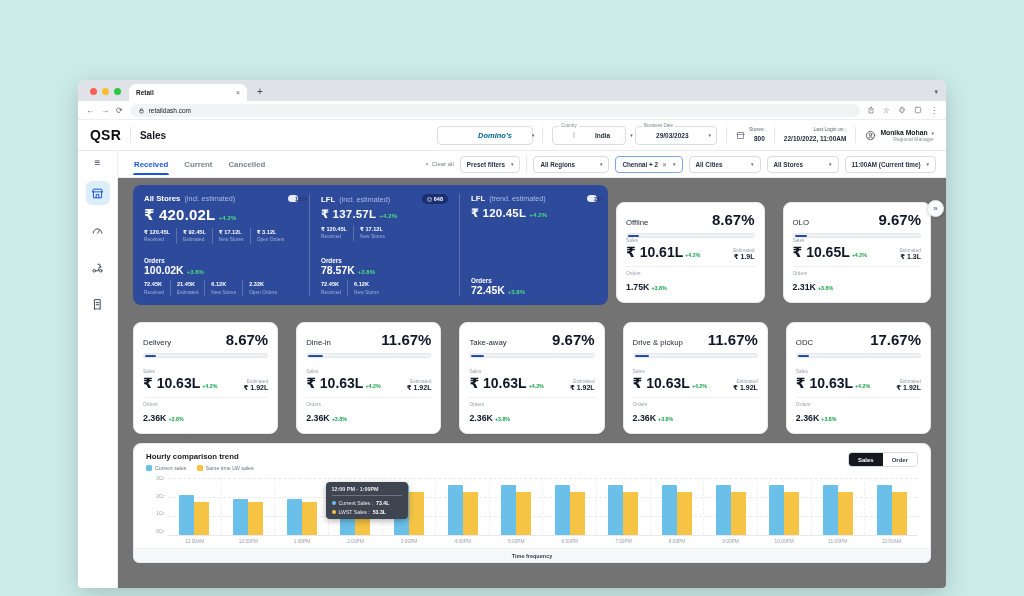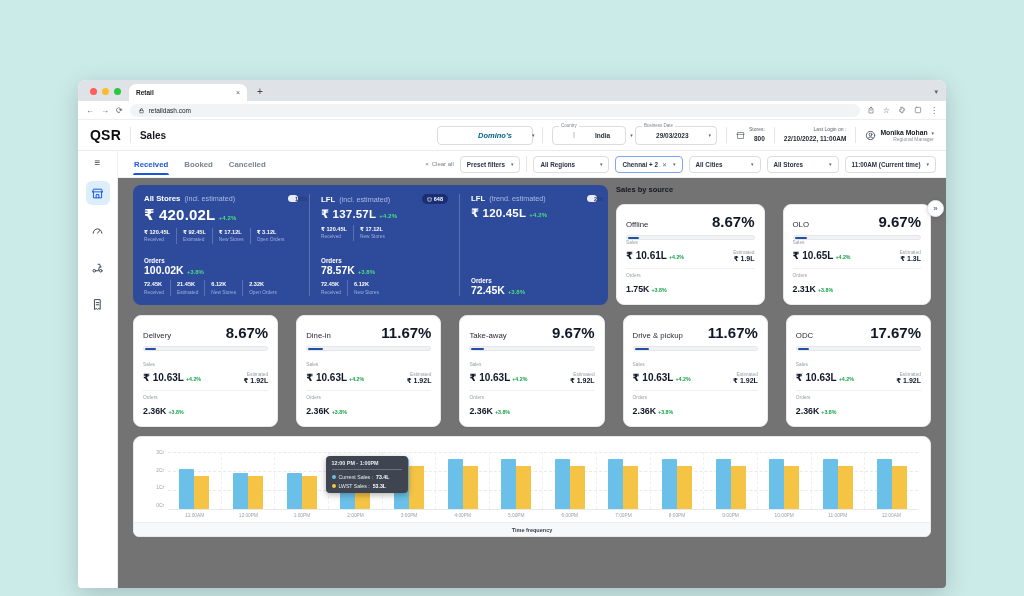--- a/index.html
+++ b/index.html
@@ -90,31 +90,31 @@
   .bk-row { display:flex; margin-top:4px; }
   .bk-item { padding-right:6px; margin-right:6px; border-right:1px solid rgba(255,255,255,.22); line-height:1.5; }
   .bk-item:last-child { border-right:none; }
   .bk-val { font-size:5.6px; font-weight:bold; color:#fff; }
   .bk-lab { font-size:4.8px; color:#9fb0dd; }
   .hero-orders-label { font-size:6.3px; font-weight:bold; margin-top:auto; }
   .hero-orders-value { font-size:10.5px; font-weight:bold; }
   
   .src-col { flex:1; min-width:0; }
   .sec-heading { font-size:7.5px; font-weight:bold; color:#16181d; }
-  .card-row { display:flex; gap:18px; margin-top:10px; }
+  .card-row { display:flex; gap:18px; margin-top:17px; }
   .kcard { background:#fff; border:1px solid #e7e9ec; border-radius:8px; padding:8px 9px; flex:1;
            box-shadow:0 1px 2px rgba(16,24,40,.04); display:flex; flex-direction:column; }
   .kcard .top { display:flex; align-items:baseline; }
   .ktitle { font-size:7.8px; color:#1f2430; }
   .kpct { margin-left:auto; font-size:15px; font-weight:bold; color:#101828; }
   .pbar { margin-top:5px; height:5px; border-radius:3px; background:#f1f2f4; border:1px solid #e4e6ea; position:relative; }
   .pfill { position:absolute; left:1px; top:0.5px; bottom:0.5px; border-radius:3px; background:#2450a4; min-width:7px; }
   .krow { display:flex; align-items:flex-end; margin-top:auto; }
   .klab { font-size:4.8px; color:#98a0ab; }
-  .kval { font-size:10px; font-weight:bold; color:#101828; }
+  .kval { font-size:14px; font-weight:bold; color:#101828; }
   .kest { margin-left:auto; text-align:right; }
   .kest .kval { font-size:7px; }
   .kdivider { border-top:1px solid #eef0f2; margin:5px 0 4px; }
   .kcard .orders .kval { font-size:8.8px; }
   .kdelta { font-size:5.3px; font-weight:bold; color:#16a34a; margin-left:2px; }
   .channel-row .kcard { height:112px; }
   .src-cards .kcard { height:101px; }
   .expand-btn { position:absolute; right:2px; top:22px; width:17px; height:17px; border-radius:50%; background:#fff;
                 border:1px solid #e4e6ea; box-shadow:0 1px 4px rgba(0,0,0,.15); color:#2d4a9b; font-size:8px;
                 display:flex; align-items:center; justify-content:center; z-index:6; }
@@ -291,21 +291,21 @@
               <path d="M9.6 8.5h4.8M9.6 12.5h4.8"></path>
             </svg>
         </span>
       </aside>
 
       <main class="content">
 
         <div class="filter-row">
           <div class="nav-tabs">
             <span class="nav-tab active">Received</span>
-            <span class="nav-tab">Booked</span>
+            <span class="nav-tab">Current</span>
             <span class="nav-tab">Cancelled</span>
           </div>
           <span class="clear-all">
               <span>×</span>
               <span>Clear all</span>
             </span>
           <div class="fdrop">
               <span>Preset filters</span>
               <span class="caret">▾</span>
             </div>
@@ -434,21 +434,20 @@
                       <span>210</span>
                     </span>
                 </div>
                 <div class="hero-value smaller"><span>₹ 120.45L</span><span class="delta">+4.2%</span></div>
                 <div class="hero-orders-label">Orders</div>
                 <div class="hero-orders-value"><span>72.45K</span><span class="delta">+3.8%</span></div>
               </div>
             </div>
 
             <div class="src-col">
-              <div class="sec-heading">Sales by source</div>
               <div class="card-row src-cards">
 
                   <div class="kcard">
                     <div class="top">
                       <span class="ktitle">Offline</span>
                       <span class="kpct">8.67%</span>
                     </div>
                     <div class="pbar">
                       <span class="pfill" style="width: 9%;"></span>
                     </div>
@@ -622,20 +621,39 @@
                   <div class="kdivider"></div>
                   <div class="orders">
                     <div class="klab">Orders</div>
                     <div><span class="kval">2.36K</span><span class="kdelta">+3.8%</span></div>
                   </div>
                 </div>
               </div>
           </div>
 
           <div class="chart-card">
+            <div class="chart-head">
+              <div>
+                <div class="chart-title">Hourly comparison trend</div>
+                <div class="legend">
+                  <span class="legend-item">
+                      <span class="legend-swatch" style="background: rgb(106, 192, 232);"></span>
+                      <span>Current sales</span>
+                    </span>
+                  <span class="legend-item">
+                      <span class="legend-swatch" style="background: rgb(245, 196, 68);"></span>
+                      <span>Same time LW sales</span>
+                    </span>
+                </div>
+              </div>
+              <div class="toggle">
+                <span class="opt active">Sales</span>
+                <span class="opt">Order</span>
+              </div>
+            </div>
             <div class="plot-wrap">
               <div class="y-axis">
                   <div>3Cr</div>
                   <div>2Cr</div>
                   <div>1Cr</div>
                   <div>0Cr</div>
                 </div>
               <div class="plot-main">
                 <div class="plot-area">
                   <div class="gridline" style="top:0;"></div>

